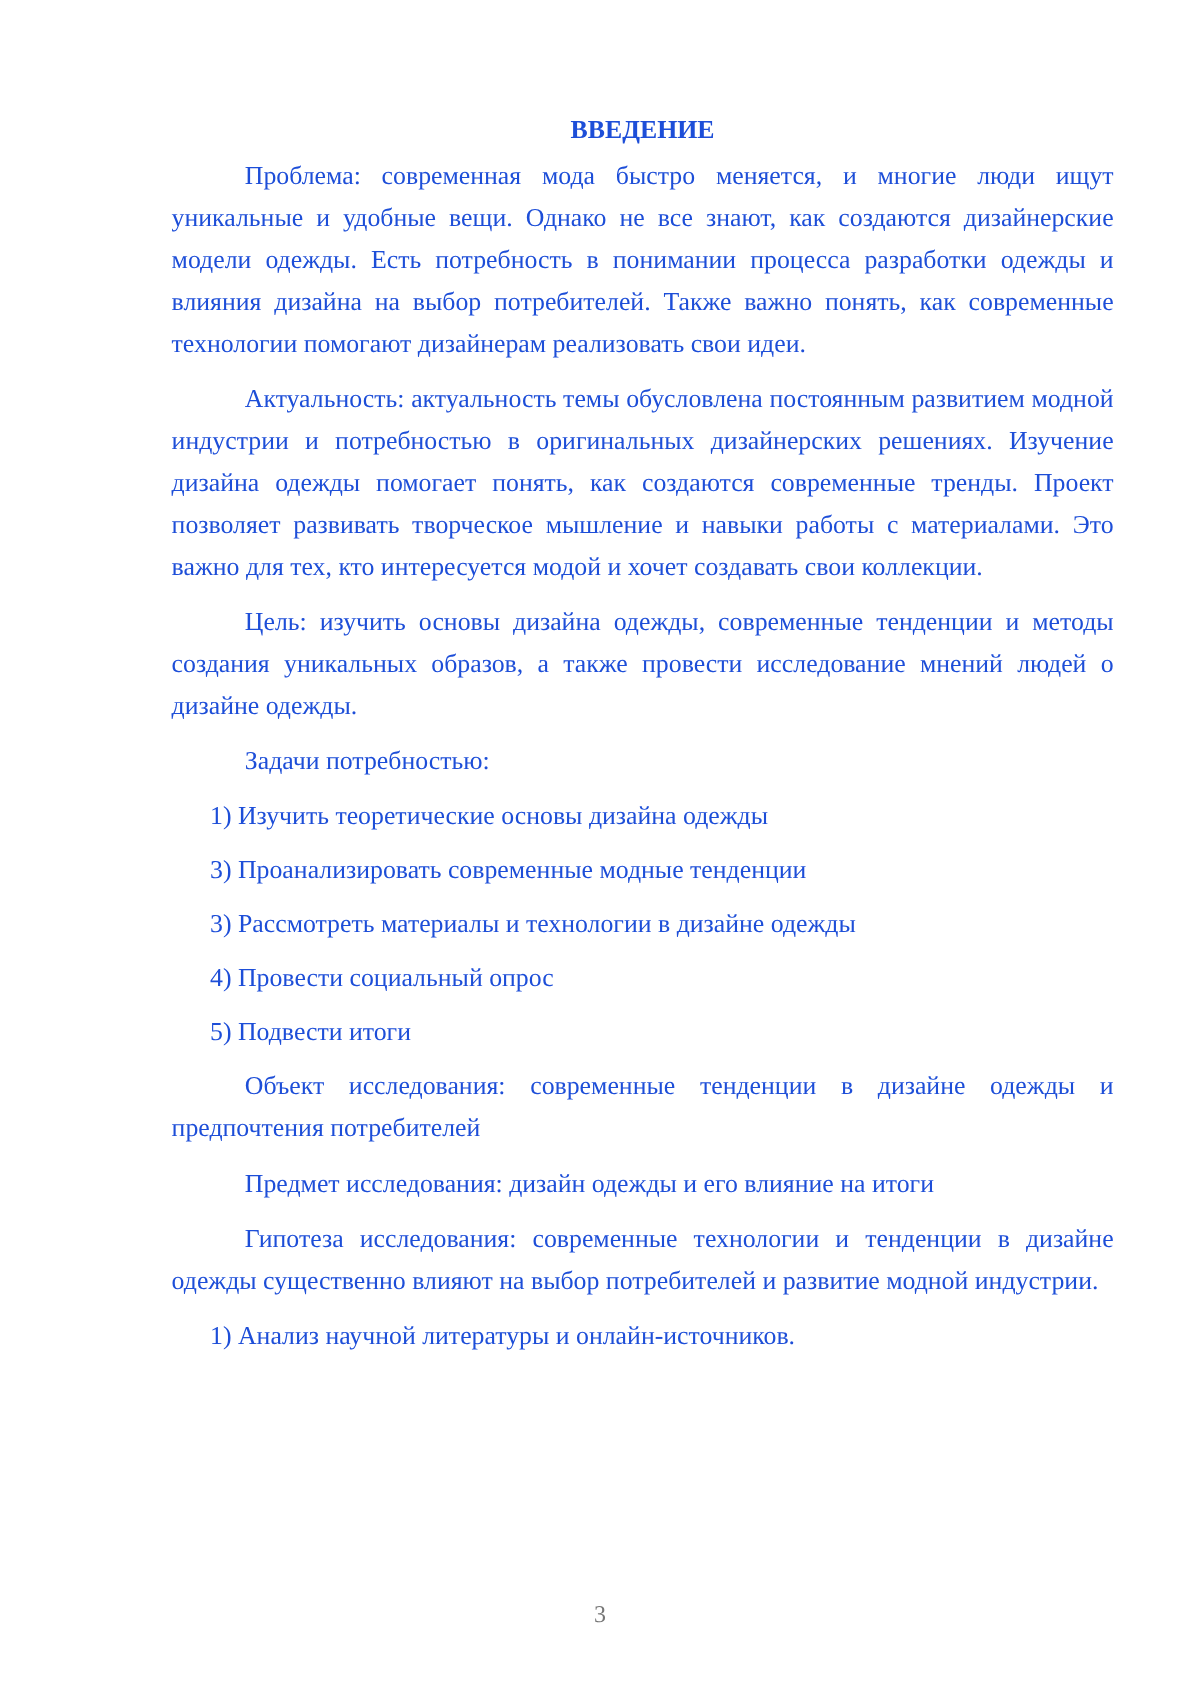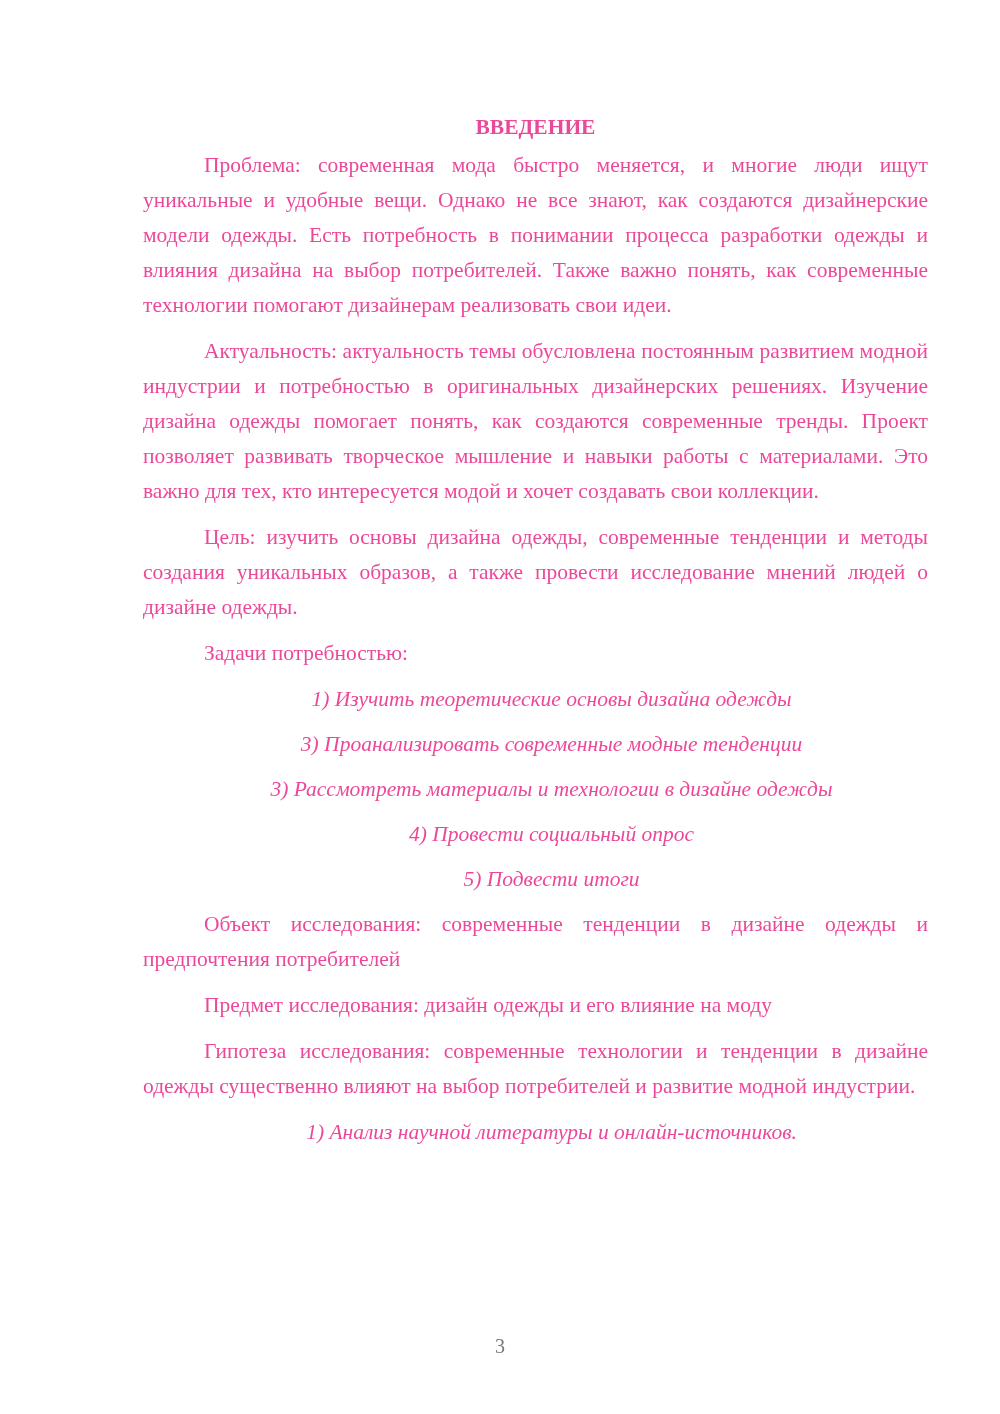--- a/index.html
+++ b/index.html
@@ -1,24 +1,24 @@
 <!DOCTYPE html>
 <html><head>
 <meta charset="utf-8">
 <style>
   html, body { margin: 0; padding: 0; background: #ffffff; }
   body { width: 1000px; height: 1414px; position: relative; overflow: hidden; }
   .page {
-    position: absolute; left: 143px; top: 112px; width: 785px;
+    position: absolute; left: 143px; top: 93px; width: 785px;
     font-family: "Liberation Serif", "DejaVu Serif", serif;
-    font-size: 21.5px; line-height: 35px; color: #ec4899;
+    font-size: 21.5px; line-height: 35px; color: #1d4ed8;
   }
   .title { text-align: center; font-weight: bold; margin: 0 0 6px 0; line-height: 30px; }
   .p { text-align: justify; text-indent: 61px; margin: 0 0 11px 0; }
-  .li { margin: 0 0 10px 32px; text-align: center; font-style: italic; }
+  .li { margin: 0 0 10px 32px; text-align: left; }
   .pagenum {
     position: absolute; left: 0; width: 1000px; top: 1335px; text-align: center;
     font-family: "Liberation Serif", "DejaVu Serif", serif; font-size: 20px; color: #777777;
   }
 </style>
 </head>
 <body>
 
 <div class="page">
   <div class="title">ВВЕДЕНИЕ</div>
@@ -30,21 +30,21 @@
   <div class="p">Задачи потребностью:</div>
   <div>
     <div class="li">1) Изучить теоретические основы дизайна одежды</div>
     <div class="li">3) Проанализировать современные модные тенденции</div>
     <div class="li">3) Рассмотреть материалы и технологии в дизайне одежды</div>
     <div class="li">4) Провести социальный опрос</div>
     <div class="li">5) Подвести итоги</div>
   </div>
 
   <div class="p">Объект исследования: современные тенденции в дизайне одежды и предпочтения потребителей</div>
-  <div class="p">Предмет исследования: дизайн одежды и его влияние на моду</div>
+  <div class="p">Предмет исследования: дизайн одежды и его влияние на итоги</div>
   <div class="p">Гипотеза исследования: современные технологии и тенденции в дизайне одежды существенно влияют на выбор потребителей и развитие модной индустрии.</div>
 
   <div>
     <div class="li">1) Анализ научной литературы и онлайн-источников.</div>
   </div>
 </div>
 
 <div class="pagenum">3</div>
 
 </body></html>

